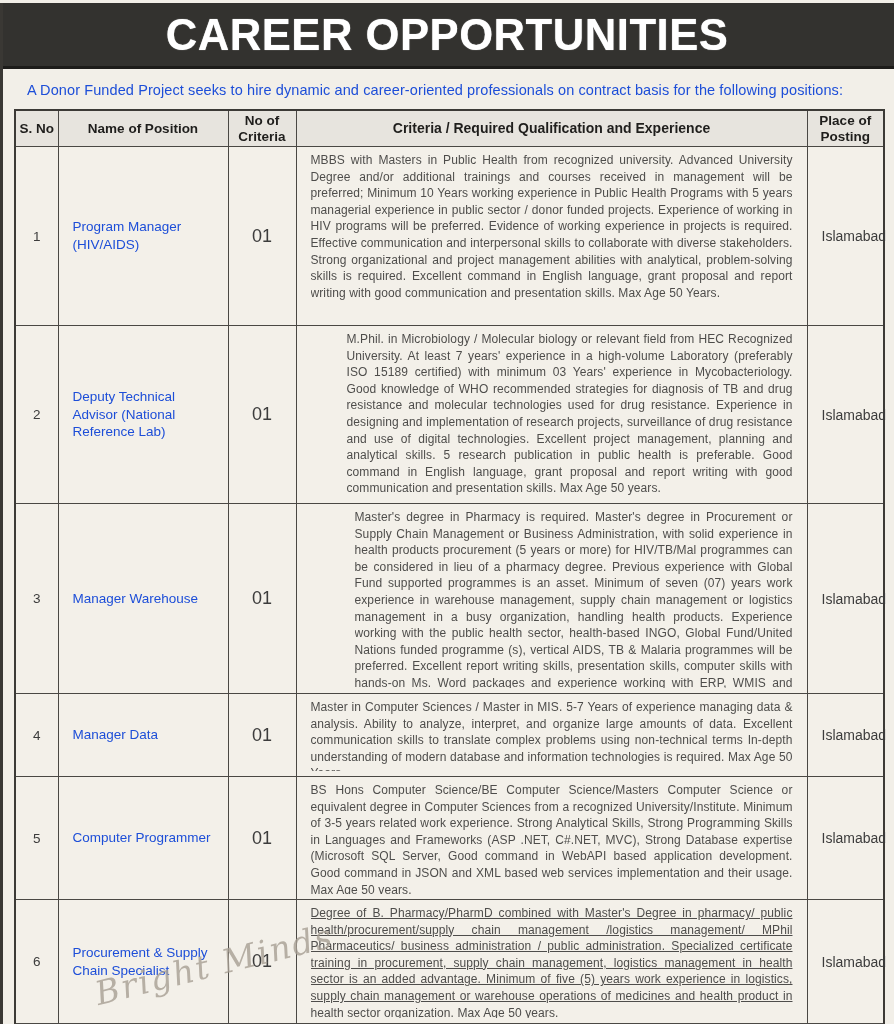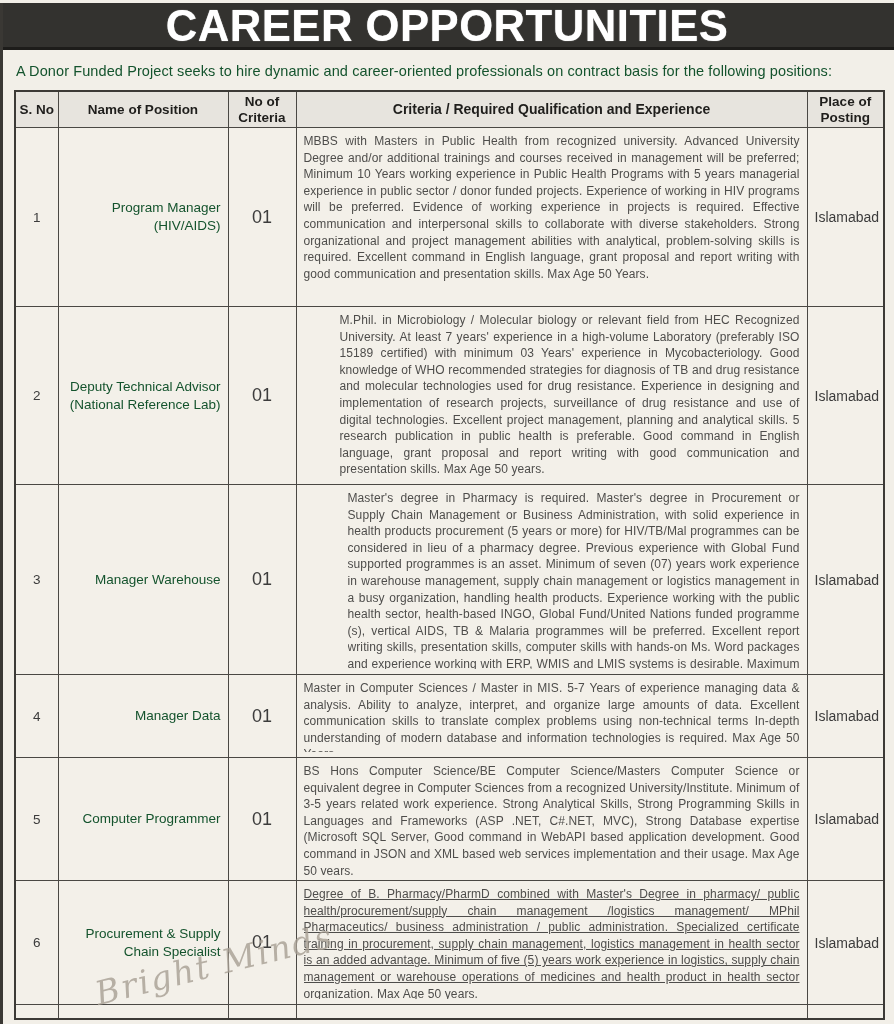--- a/index.html
+++ b/index.html
@@ -14,54 +14,54 @@
   }
   .page { width: 894px; height: 1024px; position: relative; }
   
   .left-edge {
     position: absolute; left: 0; top: 0; width: 3px; height: 1024px;
     background: #3a3834; z-index: 5;
   }
   
   .banner {
     margin-top: 3px;
-    height: 47px;
+    height: 66px;
     background: #33322f;
     border-bottom: 3px solid #1d1c1a;
     display: flex; align-items: center; justify-content: center;
   }
   .banner-title {
     color: #ffffff;
     font-weight: bold;
     font-size: 45px;
     letter-spacing: 0.5px;
     transform: scaleX(0.97);
     white-space: nowrap;
     line-height: 1;
     text-shadow: 0 0 1px #cccccc;
   }
   
   .intro {
-    margin: 13px 12px 11px 16px;
+    margin: 13px 12px 11px 27px;
     font-size: 14.5px;
-    color: #14532d;
+    color: #1d4ed8;
     letter-spacing: 0.1px;
   }
   
   table.jobs {
     table-layout: fixed;
     border-collapse: collapse;
     margin-left: 14px;
     width: 869px;
     background: #f3f0e9;
     border: 2px solid #3c3a36;
   }
   table.jobs th, table.jobs td {
     border: 1.5px solid #4a4844;
-    padding: 3px 7px;
+    padding: 3px 14px;
     vertical-align: middle;
   }
   .col-sno   { width: 43px; }
   .col-name  { width: 170px; }
   .col-num   { width: 68px; }
   .col-crit  { width: 511px; }
   .col-place { width: 77px; }
 
   tr.hrow { height: 33px; }
   tr.hrow th {
@@ -69,21 +69,21 @@
     font-size: 13.5px;
     font-weight: bold;
     color: #1f1e1c;
     text-align: center;
     line-height: 1.15;
     padding: 2px 3px;
   }
   tr.hrow th.th-crit { font-size: 14px; }
 
   td.c-sno   { text-align: center; font-size: 13.5px; color: #3c3c3c; }
-  td.c-name  { text-align: right; font-size: 13.5px; color: #14532d; line-height: 1.3; padding: 2px 10px; }
+  td.c-name  { text-align: left; font-size: 13.5px; color: #1d4ed8; line-height: 1.3; padding: 2px 10px; }
   td.c-num   { text-align: center; font-size: 18px; color: #3c3c3c; }
   td.c-place { text-align: center; font-size: 14px; color: #3c3c3c; padding: 2px 2px; }
   td.c-crit  { vertical-align: top; padding: 5px 8px 4px 8px; }
   .crit {
     font-size: 12px;
     line-height: 16.6px;
     color: #4e4d4b;
     text-align: justify;
     overflow: hidden;
     letter-spacing: 0.1px;

